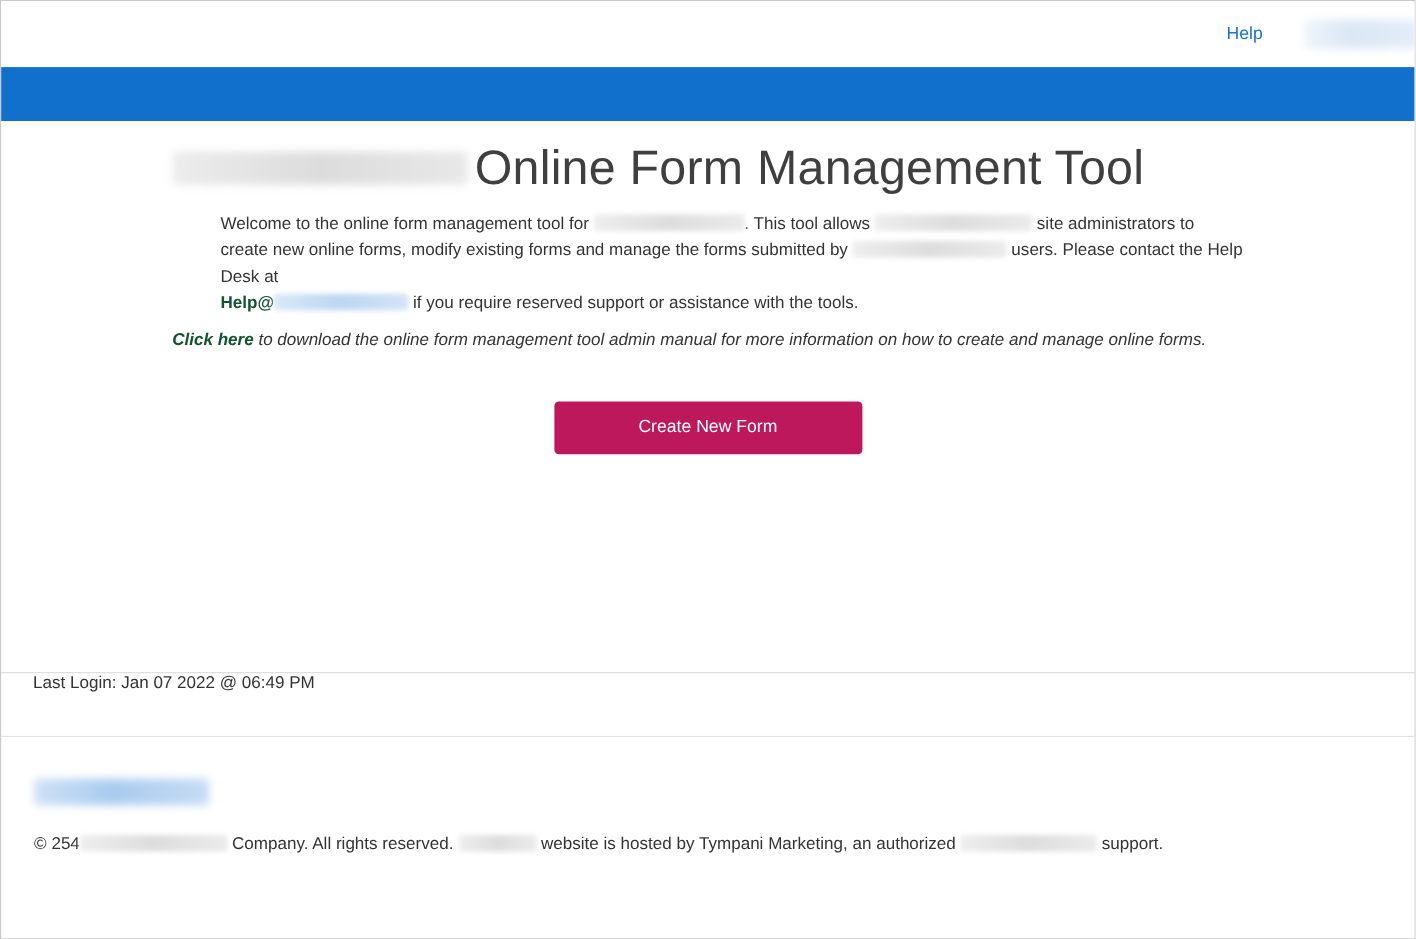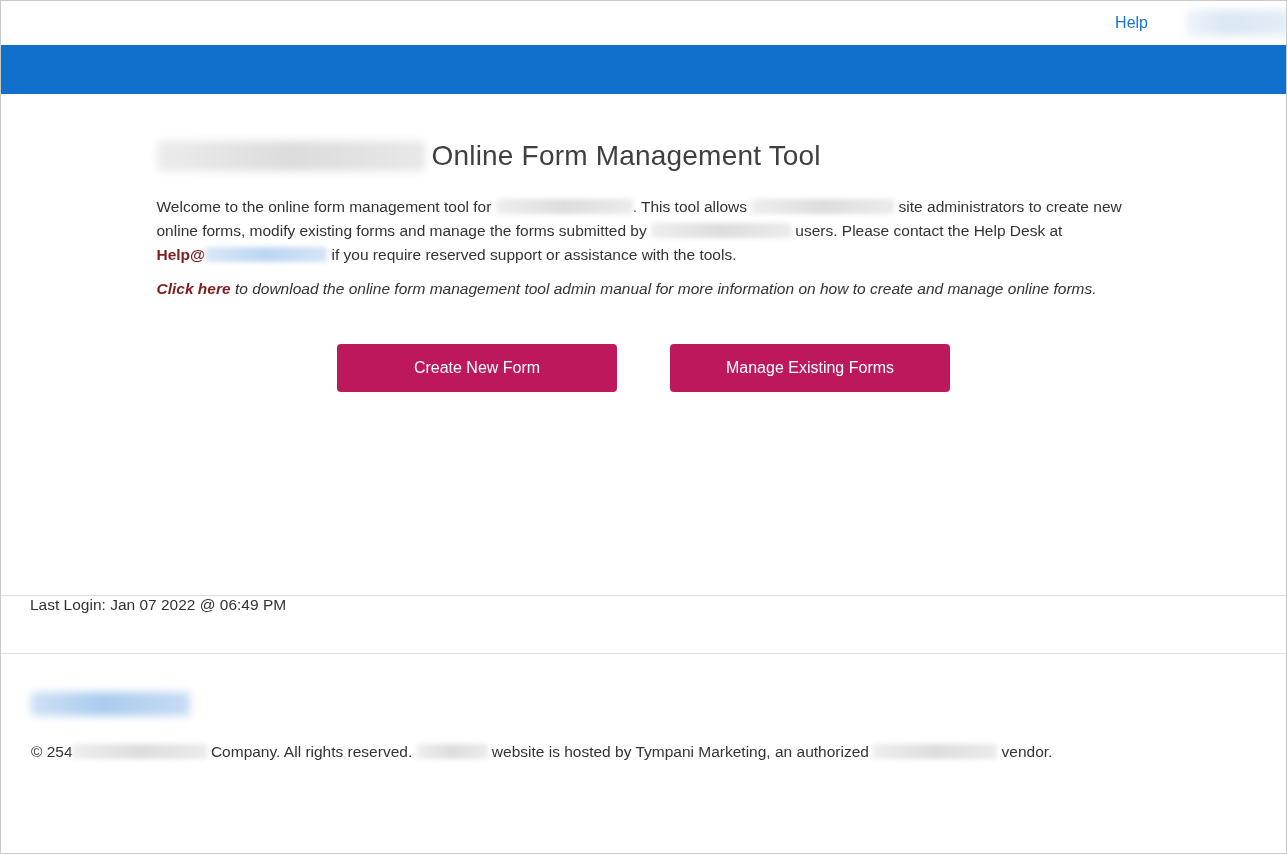--- a/index.html
+++ b/index.html
@@ -4,62 +4,62 @@
 <style>
   * { margin:0; padding:0; box-sizing:border-box; }
   html,body { width:1287px; height:854px; background:#ffffff; font-family:"Liberation Sans", sans-serif; }
   .page {
     position:relative; width:1287px; height:854px;
     border:1px solid #c9c9c9; background:#ffffff; overflow:hidden;
   }
 
   
   .topbar {
-    height:44px; display:flex; align-items:center; justify-content:flex-end;
+    height:60px; display:flex; align-items:center; justify-content:flex-end;
     background:#ffffff; padding-right:0;padding-left:44px;
   }
   .help-link {
     color:#1374d1; font-size:16px; text-decoration:none; cursor:pointer;
     margin-right:38px;
   }
   .user-redact {
     width:102px; height:26px; margin-right:-2px;
     background:linear-gradient(90deg,#eef4fb, #dbe7f4 40%, #e3edf8);
     filter:blur(4px); border-radius:3px;
   }
 
   
   .blueband { height:49px; background:#1270cd; }
 
   
   .main { min-height:501px; }
   .content { width:974px; margin:0 auto; padding-top:23px; }
 
   h1.title {
-    font-size:28px; font-weight:300; color:#3f3f3f; line-height:40px;
-    letter-spacing:.2px; display:flex; align-items:center; gap:7px;margin-top:19px;
+    font-size:44px; font-weight:300; color:#3f3f3f; line-height:40px;
+    letter-spacing:.2px; display:flex; align-items:center; gap:7px;
   }
   .title-redact {
     display:inline-block; width:268px; height:30px; border-radius:3px;
     background:linear-gradient(90deg,#ececec,#dcdcdc,#e8e8e8);
     filter:blur(4px);
   }
 
   p.body-text { font-size:15.5px; color:#333333; line-height:24px; }
-  .intro { margin-top:19px; }
+  .intro { margin-top:19px;margin-left:44px; }
   .para { margin-top:10px;font-style:italic; }
 
   .redact {
     display:inline-block; height:15px; border-radius:2px; vertical-align:-2px;
     background:linear-gradient(90deg,#eeeeee,#dddddd,#ebebeb);
     filter:blur(2.5px);
   }
   .redact.blue { background:linear-gradient(90deg,#d9e8f8,#bcd6f2,#d4e4f6); }
 
-  .inline-link { color:#7f1d1d; font-weight:bold; text-decoration:none; cursor:pointer; }
+  .inline-link { color:#14532d; font-weight:bold; text-decoration:none; cursor:pointer; }
 
   .button-row {
     display:flex; justify-content:center; gap:53px; margin-top:43px;
   }
   .blue-btn {
     width:280px; height:48px; background:#be185d; color:#ffffff;
     border:none; border-radius:4px; font-size:16px; font-family:"Liberation Sans", sans-serif;
     cursor:pointer;
   }
 
@@ -104,30 +104,29 @@
         <a class="inline-link">Help@</a><span class="redact blue" style="width:122px"></span><span> if you require reserved support or assistance with the tools.</span>
       </p>
 
       <p class="body-text para">
         <a class="inline-link">Click here</a><span> to download the online form management tool admin manual for more information on how to create and manage online forms.</span>
       </p>
 
 
       <div class="button-row">
         <button class="blue-btn">Create New Form</button>
-        <button class="blue-btn">Manage Existing Forms</button>
       </div>
 
     </div>
   </div>
 
   <div class="session-strip">
     <span>Last Login: Jan 07 2022 @ 06:49 PM</span>
   </div>
 
   <div class="footer">
     <span class="footer-link-redact"></span>
     <p class="copyright">
-      <span>© 254</span><span class="redact" style="width:134px"></span><span> Company. All rights reserved. </span><span class="redact" style="width:71px"></span><span> website is hosted by Tympani Marketing, an authorized </span><span class="redact" style="width:124px"></span><span> vendor.</span>
+      <span>© 254</span><span class="redact" style="width:134px"></span><span> Company. All rights reserved. </span><span class="redact" style="width:71px"></span><span> website is hosted by Tympani Marketing, an authorized </span><span class="redact" style="width:124px"></span><span> support.</span>
     </p>
   </div>
 
 </div>
 
 </body></html>

